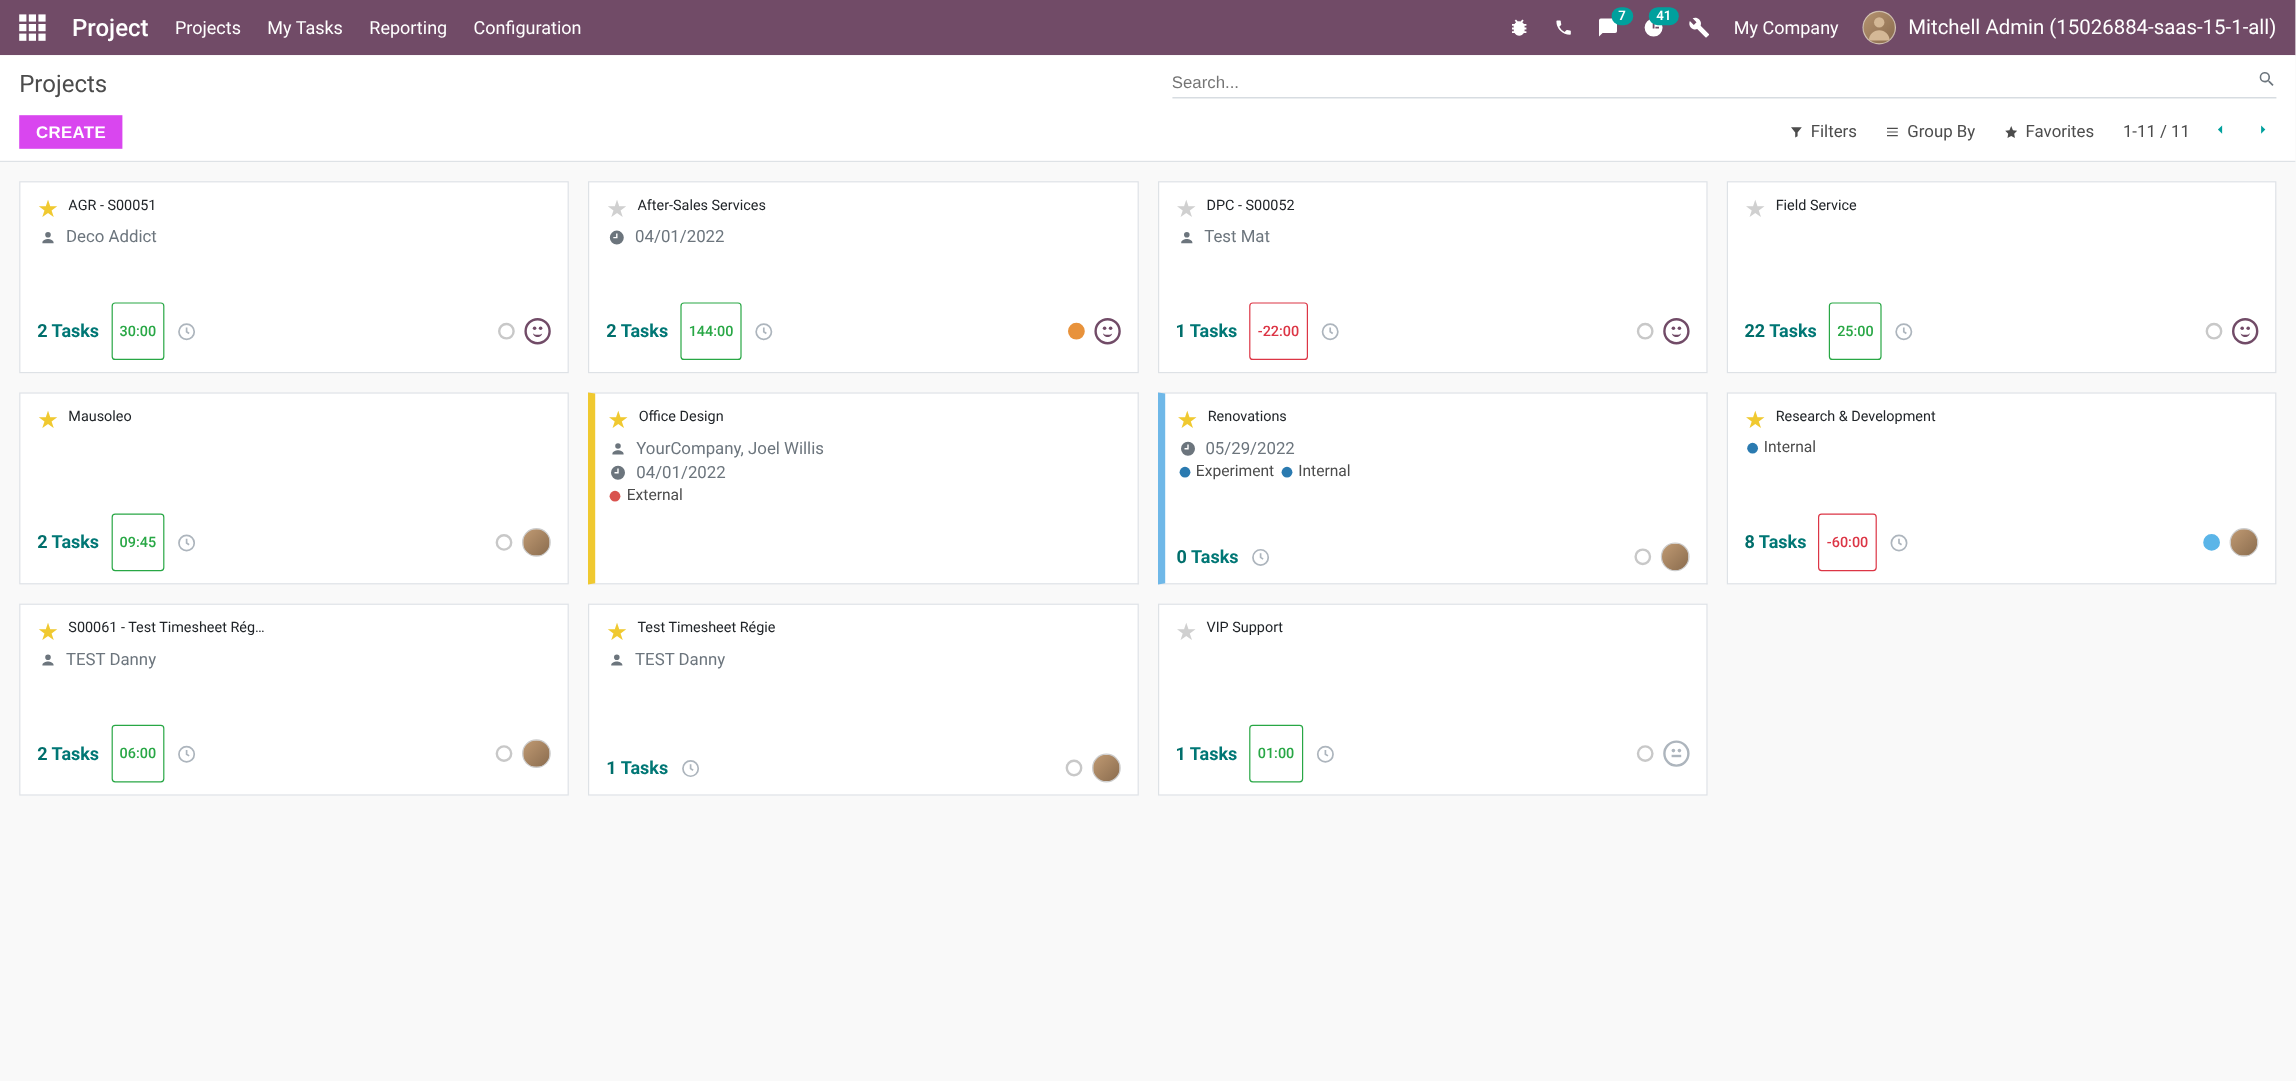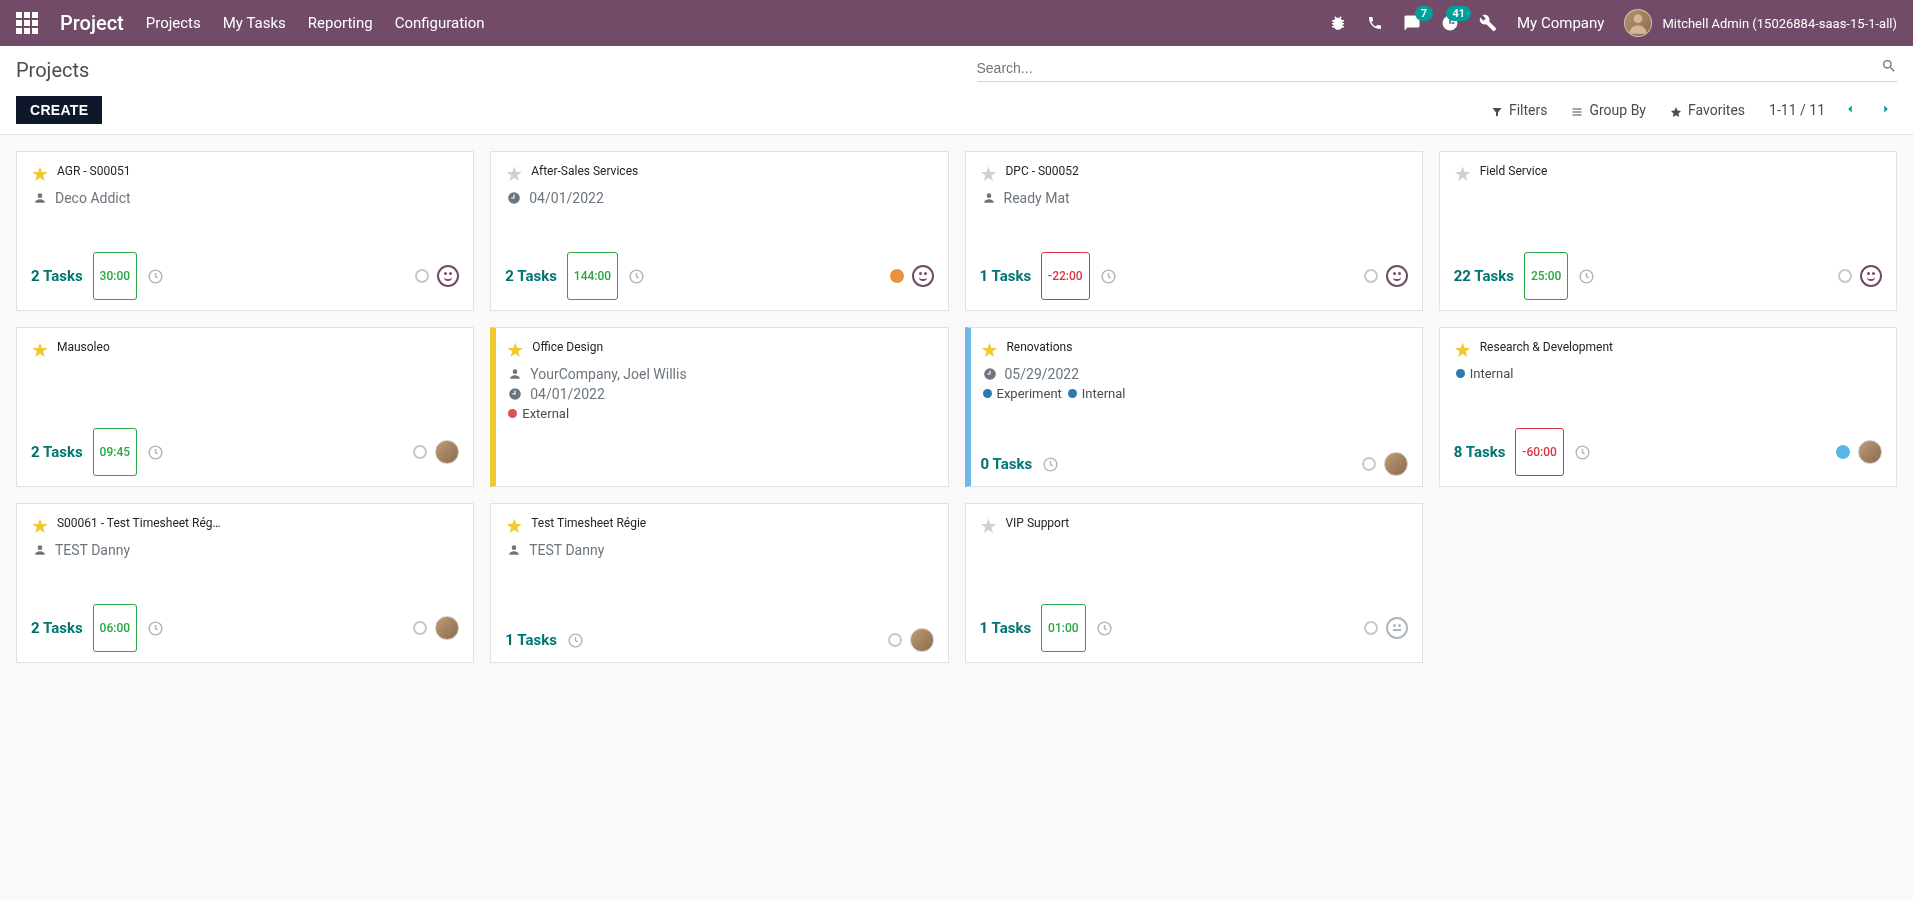--- a/index.html
+++ b/index.html
@@ -23,33 +23,33 @@
   .nav-icon { color: #fff; cursor: pointer; display:inline-flex; align-items:center; position:relative; }
   .nav-icon svg path { fill:#fff; }
   .badge {
     position: absolute; top: -8px; right: -12px;
     background: #00A09D; color: #fff; border-radius: 10px;
     font-size: 11px; padding: 1px 6px; font-weight:600;
   }
   .company-name { color: #fff; font-size: 15px; }
   .user-block { display:flex; align-items:center; gap:10px; cursor:pointer; }
   .user-avatar { width: 28px; height: 28px; border-radius: 50%; background: linear-gradient(135deg,#b4926f,#8a6c4e); display:inline-flex; align-items:center; justify-content:center; color:#fff; border:1px solid rgba(255,255,255,0.5); overflow:hidden; }
-  .user-name { color:#fff; font-size:13px; }
+  .user-name { color:#fff; font-size:17px; }
   
   
   .control-panel { background:#fff; border-bottom:1px solid #dee2e6; padding: 12px 16px 10px; }
   .cp-row1 { display:flex; align-items:center; margin-bottom:14px; }
   .breadcrumb { font-size: 20px; color: #4c4c4c; flex:1; }
   .search-wrap { flex:1; display:flex; align-items:center; border-bottom:1px solid #ced4da; padding-bottom:4px; margin-left: 40px; }
   .search-input { flex:1; border:none; outline:none; font-size:14px; color:#495057; background:transparent; }
   .search-btn { background:none; border:none; cursor:pointer; color:#6c757d; }
   .cp-row2 { display:flex; align-items:center; }
-  .create-btn { background:#0f172a; color:#fff; border:none; padding:6px 14px; font-size:14px; font-weight:600; cursor:pointer; text-transform:uppercase; letter-spacing:0.3px; }
+  .create-btn { background:#d946ef; color:#fff; border:none; padding:6px 14px; font-size:14px; font-weight:600; cursor:pointer; text-transform:uppercase; letter-spacing:0.3px; }
   .cp-right { margin-left:auto; display:flex; align-items:center; gap:24px; }
-  .filter-btn { display:inline-flex; align-items:flex-end; gap:6px; color:#4c4c4c; cursor:pointer; font-size:14px; }
+  .filter-btn { display:inline-flex; align-items:center; gap:6px; color:#4c4c4c; cursor:pointer; font-size:14px; }
   .filter-btn svg { width:12px; height:12px; }
   .pager { display:flex; align-items:center; gap:14px; font-size:14px; color:#4c4c4c; }
   .pager-nav { color:#00A09D; cursor:pointer; padding:4px; }
   .pager-nav svg { width:14px; height:14px; }
   
   
   .kanban { padding: 16px; display:grid; grid-template-columns: repeat(4, 1fr); gap: 16px; }
   .card {
     background:#fff; border:1px solid #dee2e6; padding:12px 14px 10px; position:relative;
     display:flex; flex-direction:column; min-height: 160px; cursor:pointer;
@@ -270,21 +270,21 @@
       <div class="card-top">
         <span class="star off">★</span>
         <span class="card-title">DPC - S00052</span>
       </div>
       <div class="meta-row">
         <span style="display:inline-flex;width:14px;height:14px;">
           <svg viewBox="0 0 24 24">
             <path d="M12 12a4 4 0 100-8 4 4 0 000 8zm0 2c-3.3 0-8 1.7-8 5v1h16v-1c0-3.3-4.7-5-8-5z"></path>
           </svg>
         </span>
-        <span>Ready Mat</span>
+        <span>Test Mat</span>
       </div>
       <div class="card-footer">
         <span class="tasks-link"><span class="count">1</span> <span> Tasks</span></span>
         <span class="hours-badge neg">-22:00</span>
         <span class="clock-icon">
           <svg viewBox="0 0 24 24">
             <circle cx="12" cy="12" r="9"></circle>
             <path d="M12 7v5l3 2"></path>
           </svg>
         </span>

